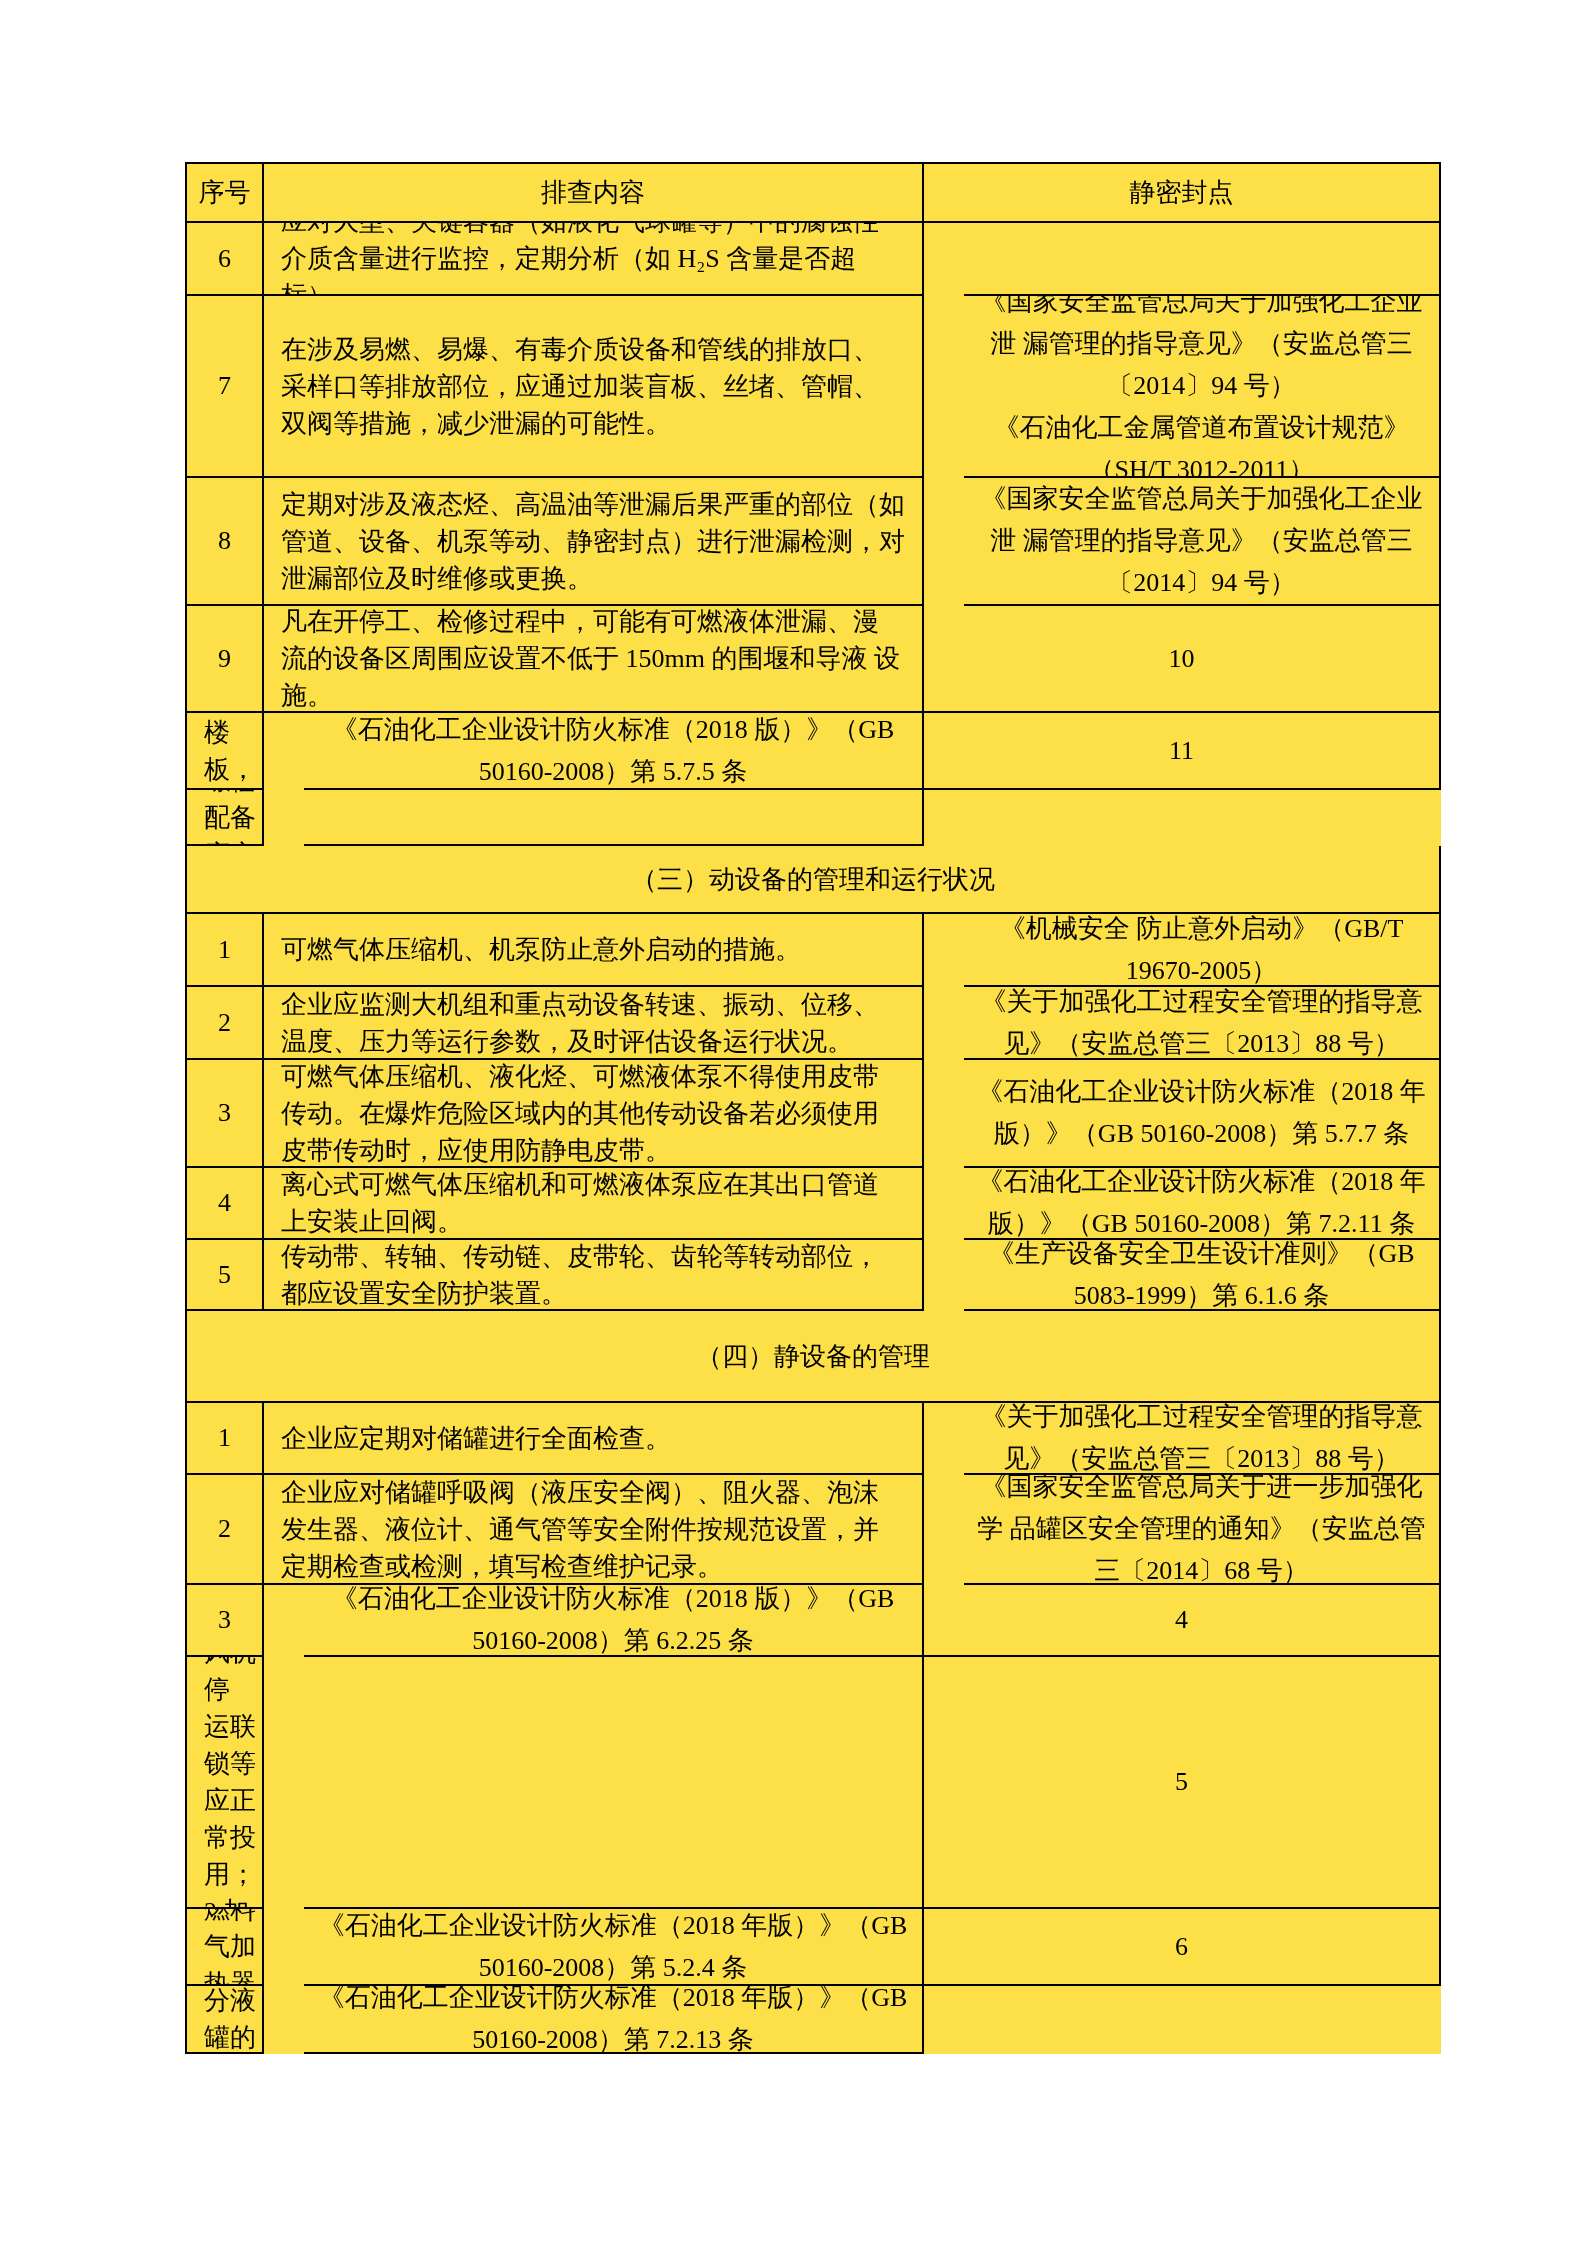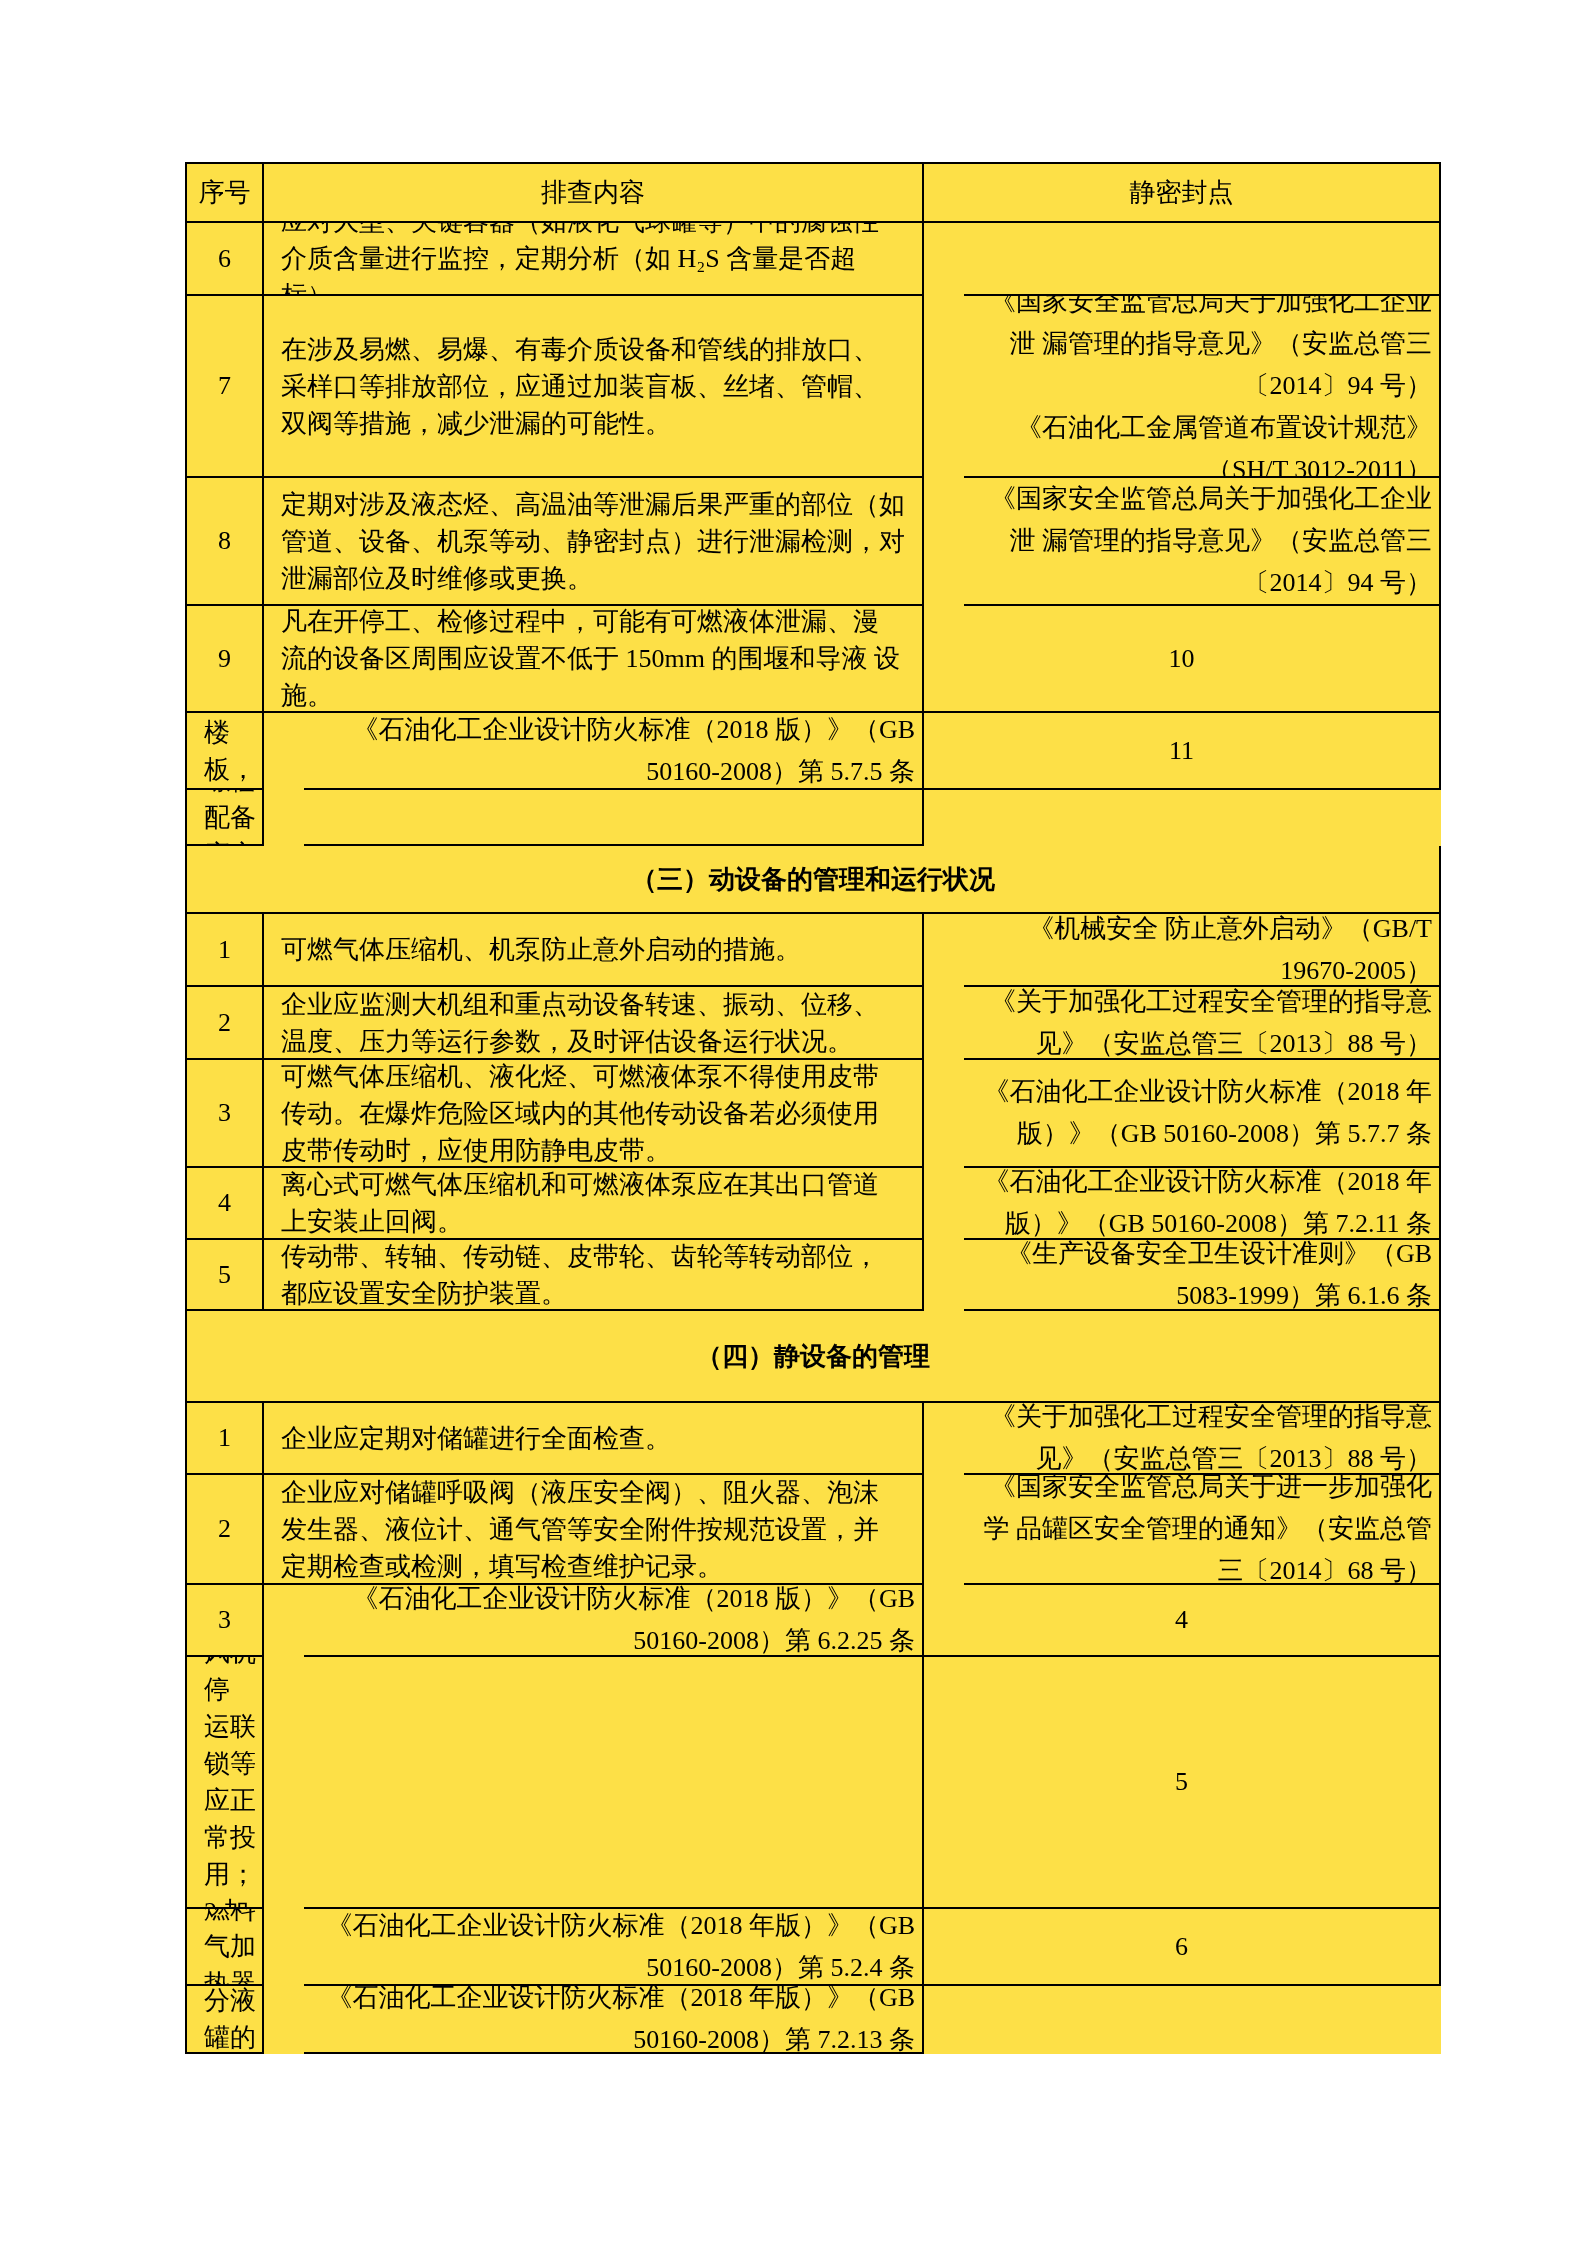--- a/index.html
+++ b/index.html
@@ -26,22 +26,22 @@
     overflow:hidden;
     display:flex;
     align-items:center;
     box-sizing:border-box;
     font-size:26px;
   }
   .cell .txt{white-space:pre-wrap;}
   .hdr{justify-content:center;text-align:center;line-height:34px;}
   .no{justify-content:center;text-align:center;line-height:34px;}
   .content{padding:0 17px;line-height:37px;text-align:left;}
-  .basis{padding:0 7px;line-height:42px;text-align:right;margin-left:40px;}
-  .section{grid-column:1 / -1;justify-content:center;text-align:center;line-height:37px;font-weight:bold;}
+  .basis{padding:0 7px;line-height:42px;text-align:center;margin-left:40px;}
+  .section{grid-column:1 / -1;justify-content:center;text-align:center;line-height:37px;}
 </style>
 </head>
 <body>
 
 <div class="page">
   <div class="tbl">
 
     <div class="cell hdr">
         <span class="txt">序号</span>
       </div>

